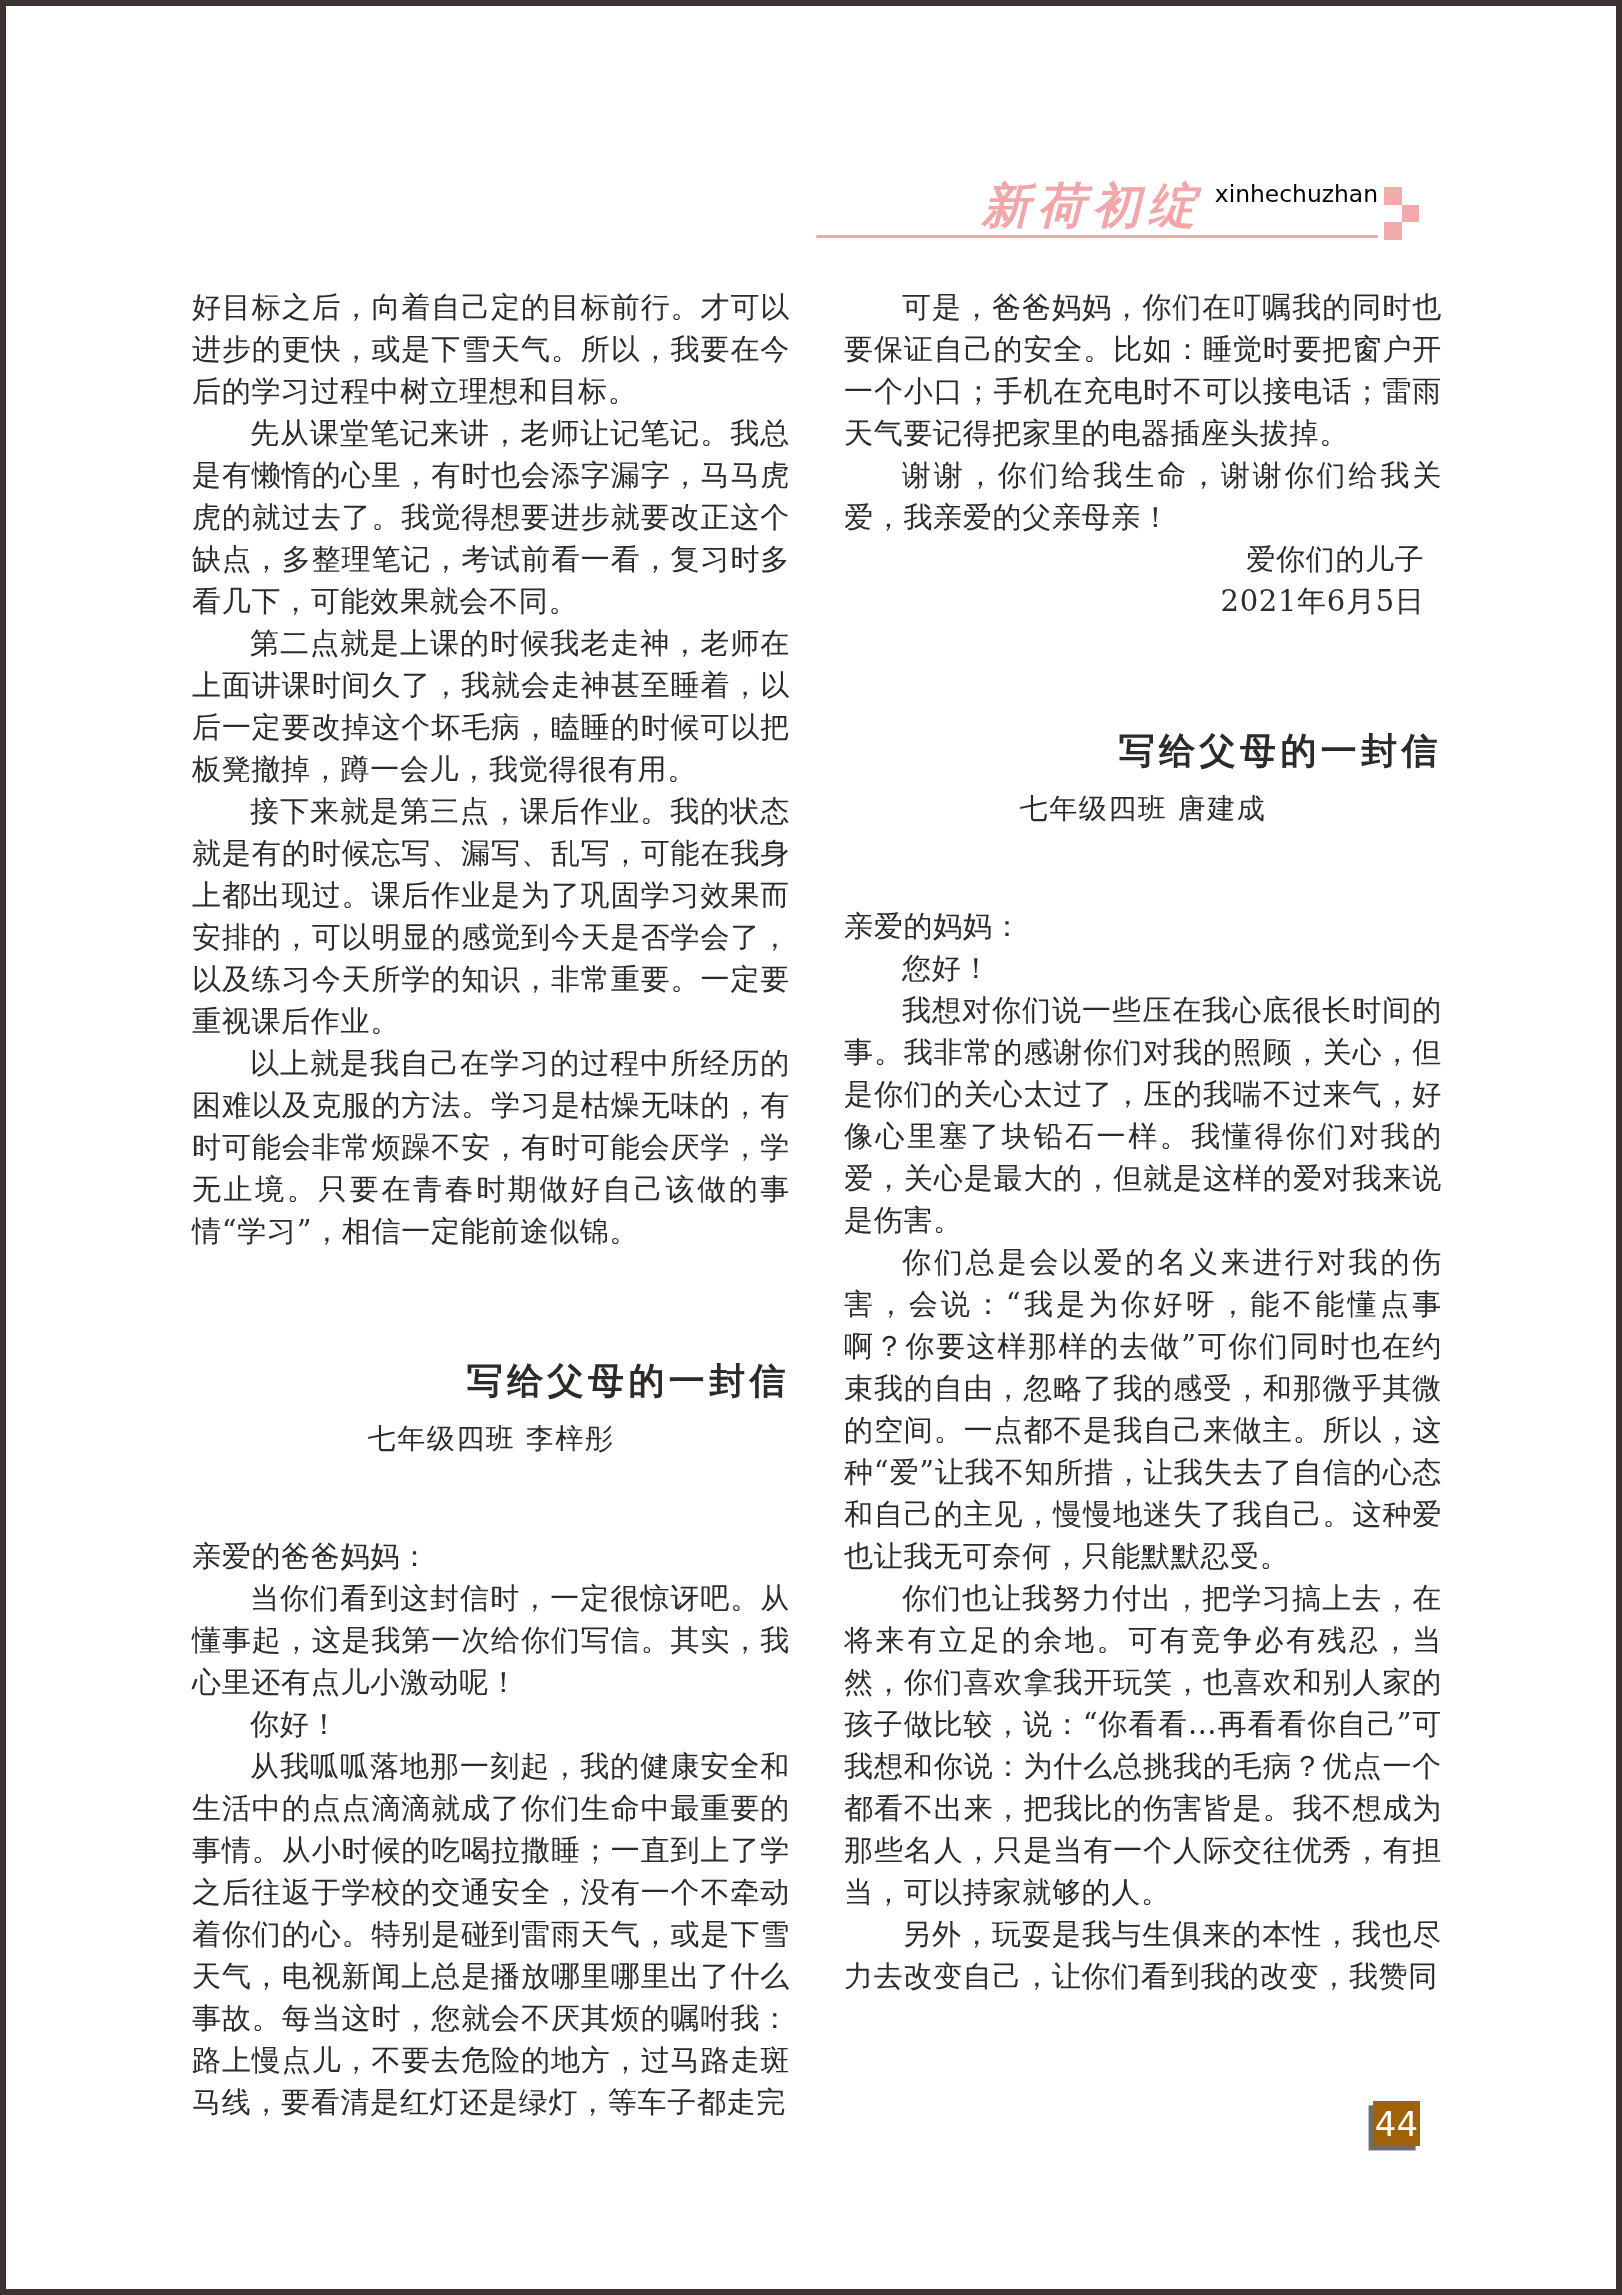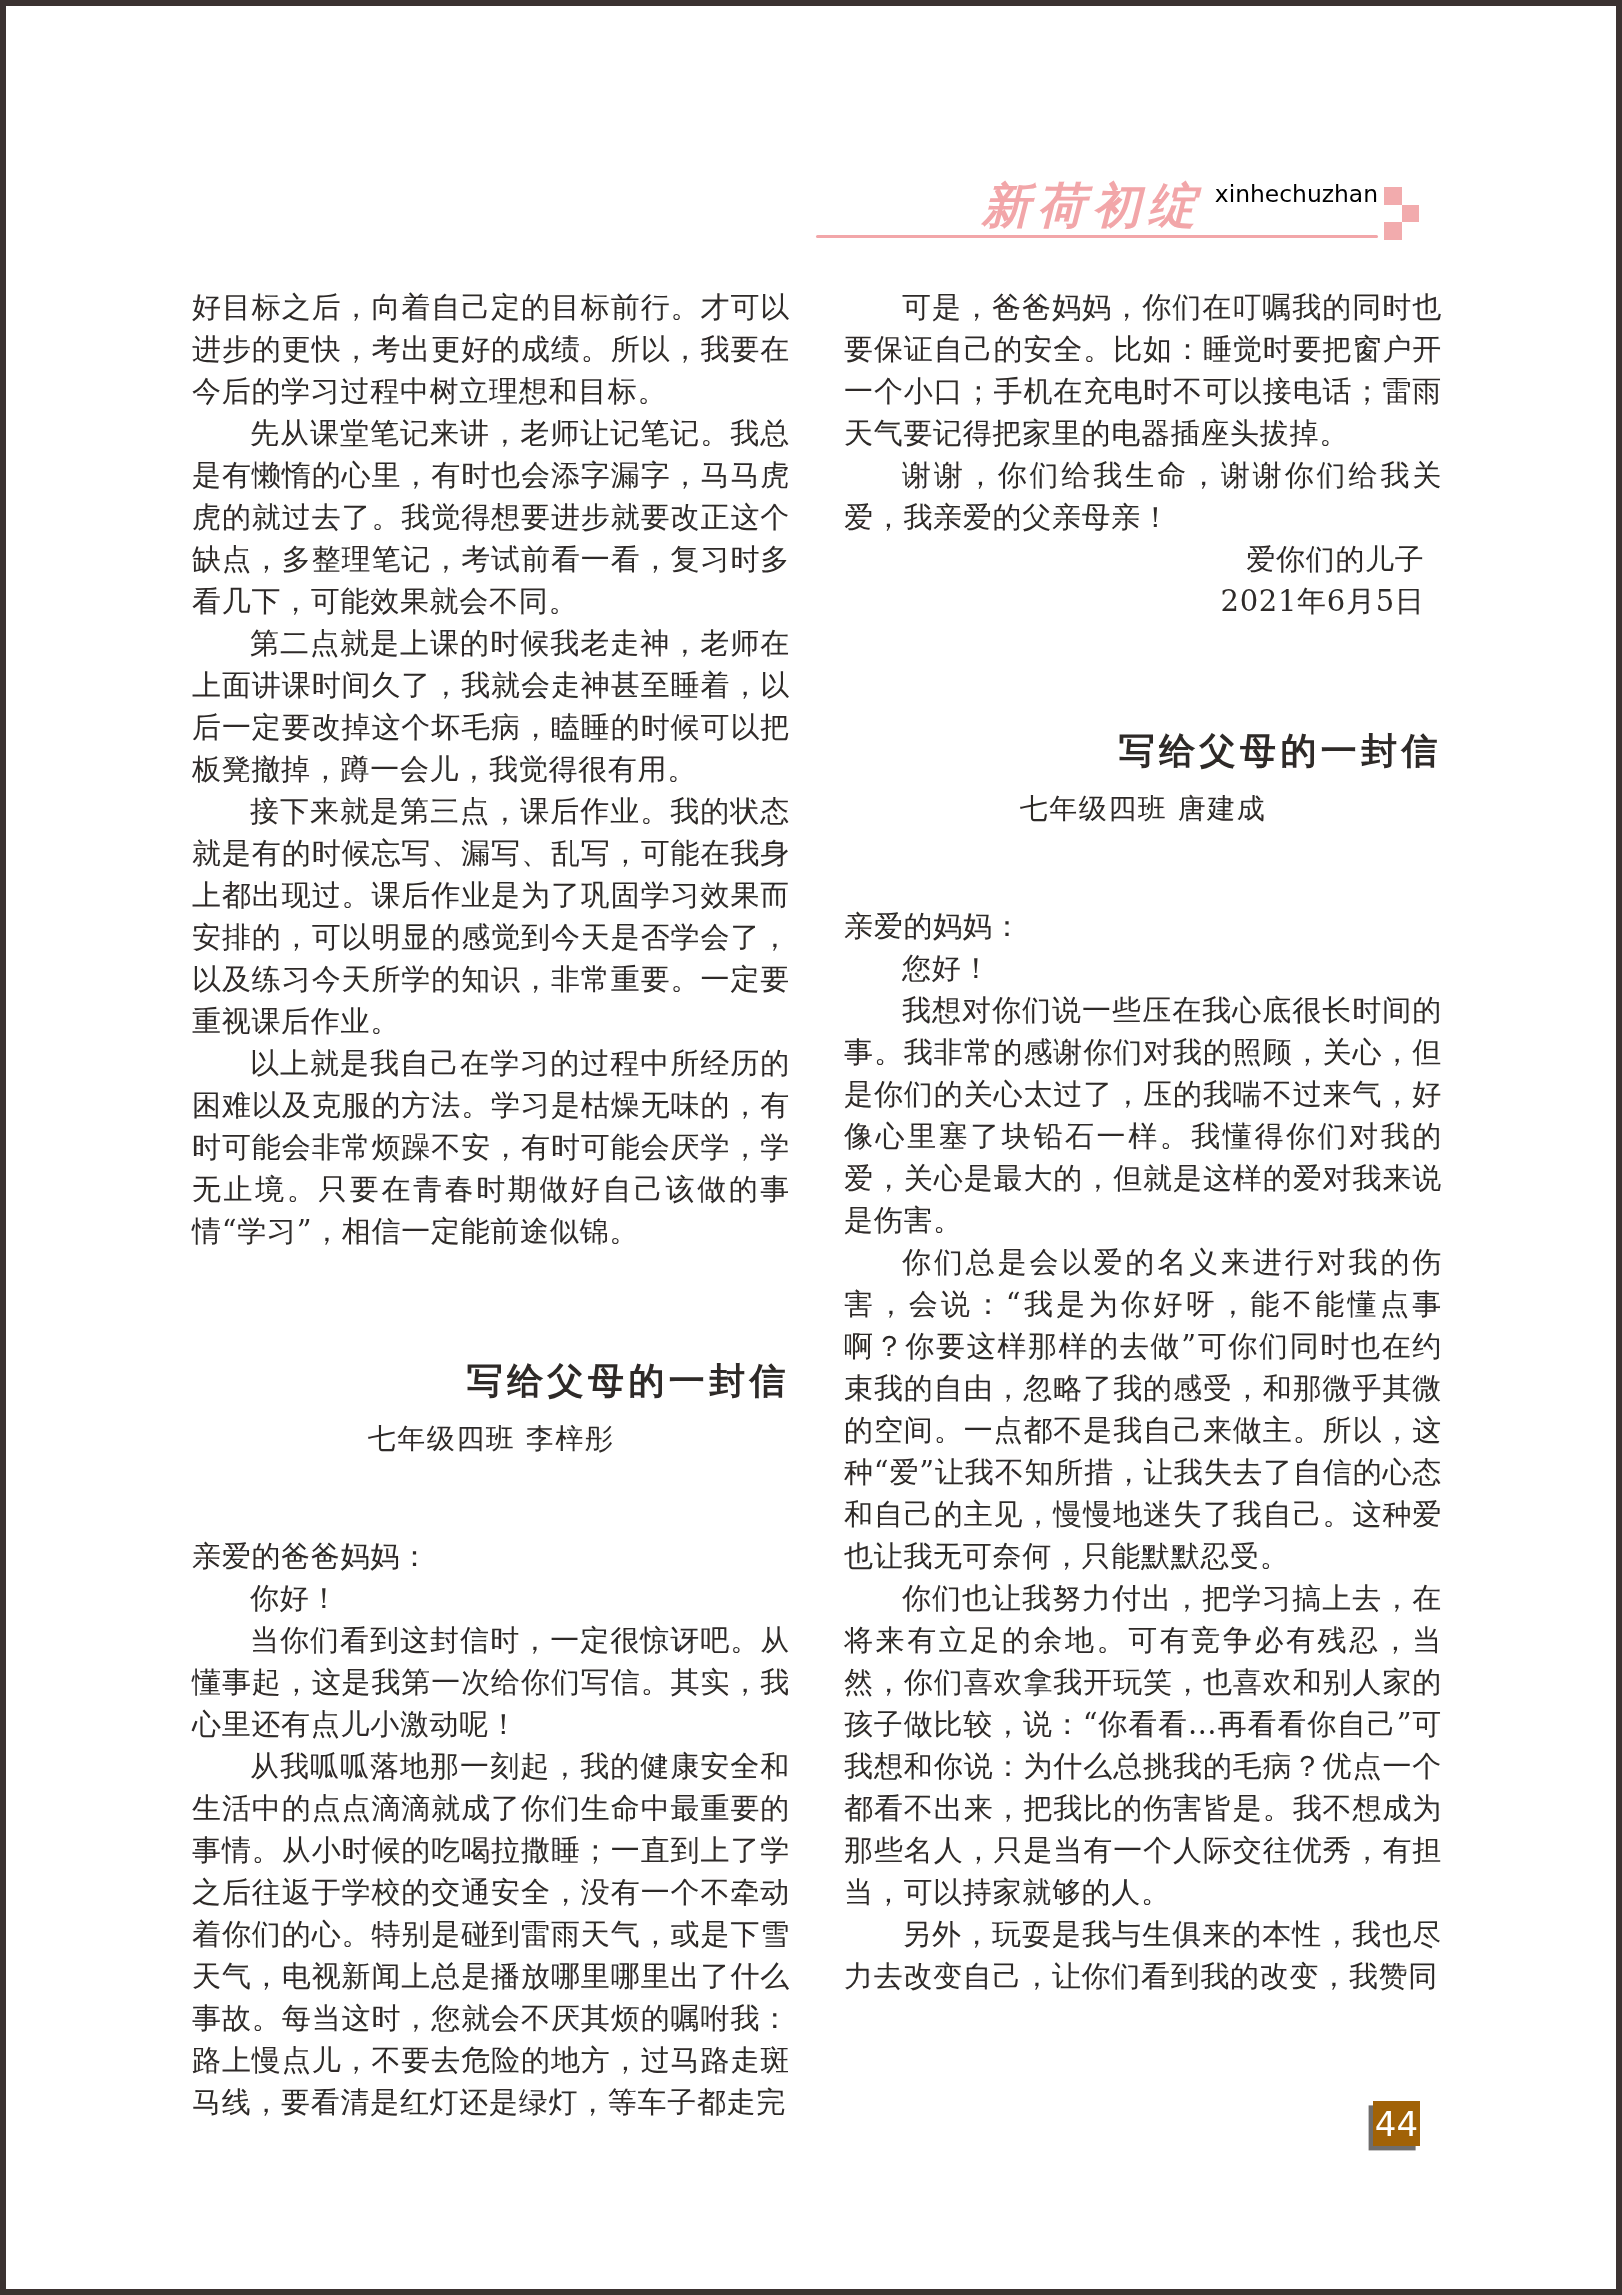--- a/index.html
+++ b/index.html
@@ -88,32 +88,32 @@
   </div>
   <div class="deco">
     <div class="sq sq1"></div>
     <div class="sq sq2"></div>
     <div class="sq sq3"></div>
   </div>
 
   <div class="content">
 
     <div class="col">
-      <p class="para no-indent">好目标之后，向着自己定的目标前行。才可以进步的更快，考出更好的成绩。所以，我要在今后的学习过程中树立理想和目标。</p>
+      <p class="para no-indent">好目标之后，向着自己定的目标前行。才可以进步的更快，或是下雪天气。所以，我要在今后的学习过程中树立理想和目标。</p>
       <p class="para">先从课堂笔记来讲，老师让记笔记。我总是有懒惰的心里，有时也会添字漏字，马马虎虎的就过去了。我觉得想要进步就要改正这个缺点，多整理笔记，考试前看一看，复习时多看几下，可能效果就会不同。</p>
       <p class="para">第二点就是上课的时候我老走神，老师在上面讲课时间久了，我就会走神甚至睡着，以后一定要改掉这个坏毛病，瞌睡的时候可以把板凳撤掉，蹲一会儿，我觉得很有用。</p>
       <p class="para">接下来就是第三点，课后作业。我的状态就是有的时候忘写、漏写、乱写，可能在我身上都出现过。课后作业是为了巩固学习效果而安排的，可以明显的感觉到今天是否学会了，以及练习今天所学的知识，非常重要。一定要重视课后作业。</p>
       <p class="para">以上就是我自己在学习的过程中所经历的困难以及克服的方法。学习是枯燥无味的，有时可能会非常烦躁不安，有时可能会厌学，学无止境。只要在青春时期做好自己该做的事情“学习”，相信一定能前途似锦。</p>
 
       <h2 class="letter-title">写给父母的一封信</h2>
       <div class="letter-byline">七年级四班 李梓彤</div>
 
       <p class="para salutation salutation-gap">亲爱的爸爸妈妈：</p>
+      <p class="para">当你们看到这封信时，一定很惊讶吧。从懂事起，这是我第一次给你们写信。其实，我心里还有点儿小激动呢！</p>
       <p class="para">你好！</p>
-      <p class="para">当你们看到这封信时，一定很惊讶吧。从懂事起，这是我第一次给你们写信。其实，我心里还有点儿小激动呢！</p>
       <p class="para">从我呱呱落地那一刻起，我的健康安全和生活中的点点滴滴就成了你们生命中最重要的事情。从小时候的吃喝拉撒睡；一直到上了学之后往返于学校的交通安全，没有一个不牵动着你们的心。特别是碰到雷雨天气，或是下雪天气，电视新闻上总是播放哪里哪里出了什么事故。每当这时，您就会不厌其烦的嘱咐我：路上慢点儿，不要去危险的地方，过马路走斑马线，要看清是红灯还是绿灯，等车子都走完</p>
     </div>
 
     <div class="col">
       <p class="para">可是，爸爸妈妈，你们在叮嘱我的同时也要保证自己的安全。比如：睡觉时要把窗户开一个小口；手机在充电时不可以接电话；雷雨天气要记得把家里的电器插座头拔掉。</p>
       <p class="para">谢谢，你们给我生命，谢谢你们给我关爱，我亲爱的父亲母亲！</p>
       <div class="signoff">爱你们的儿子</div>
       <div class="date-line">2021年6月5日</div>
 
       <h2 class="letter-title">写给父母的一封信</h2>

